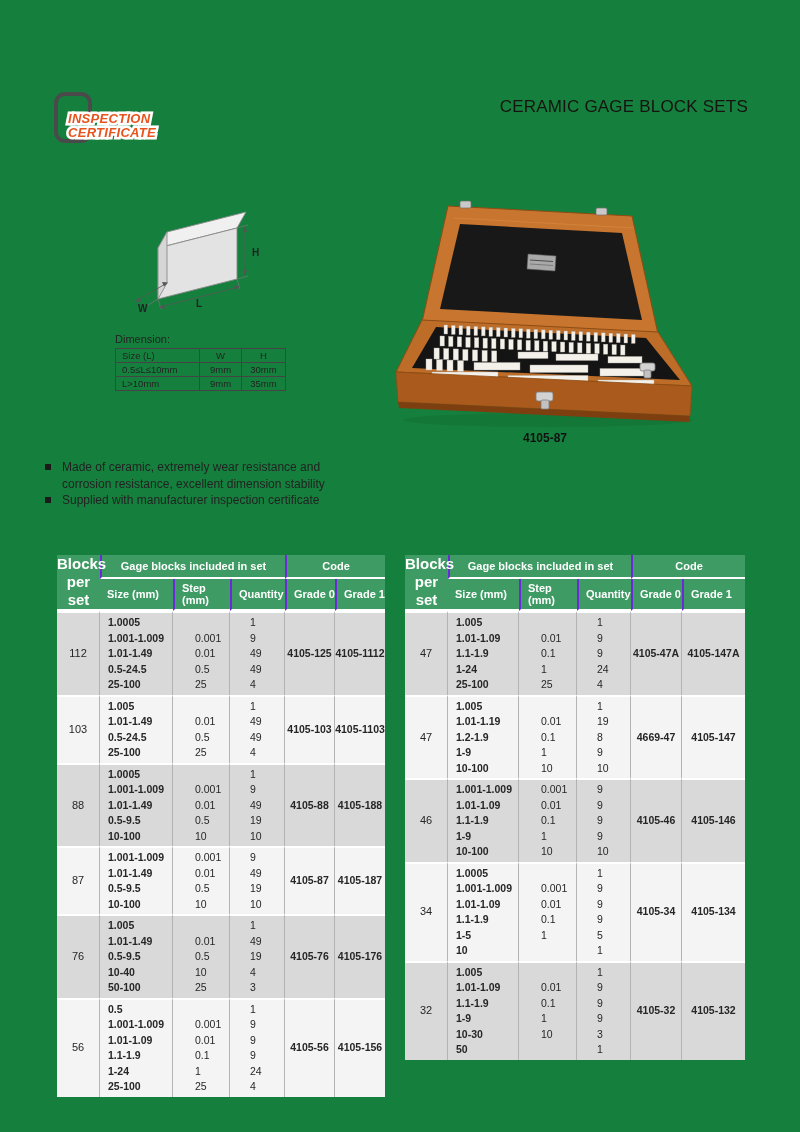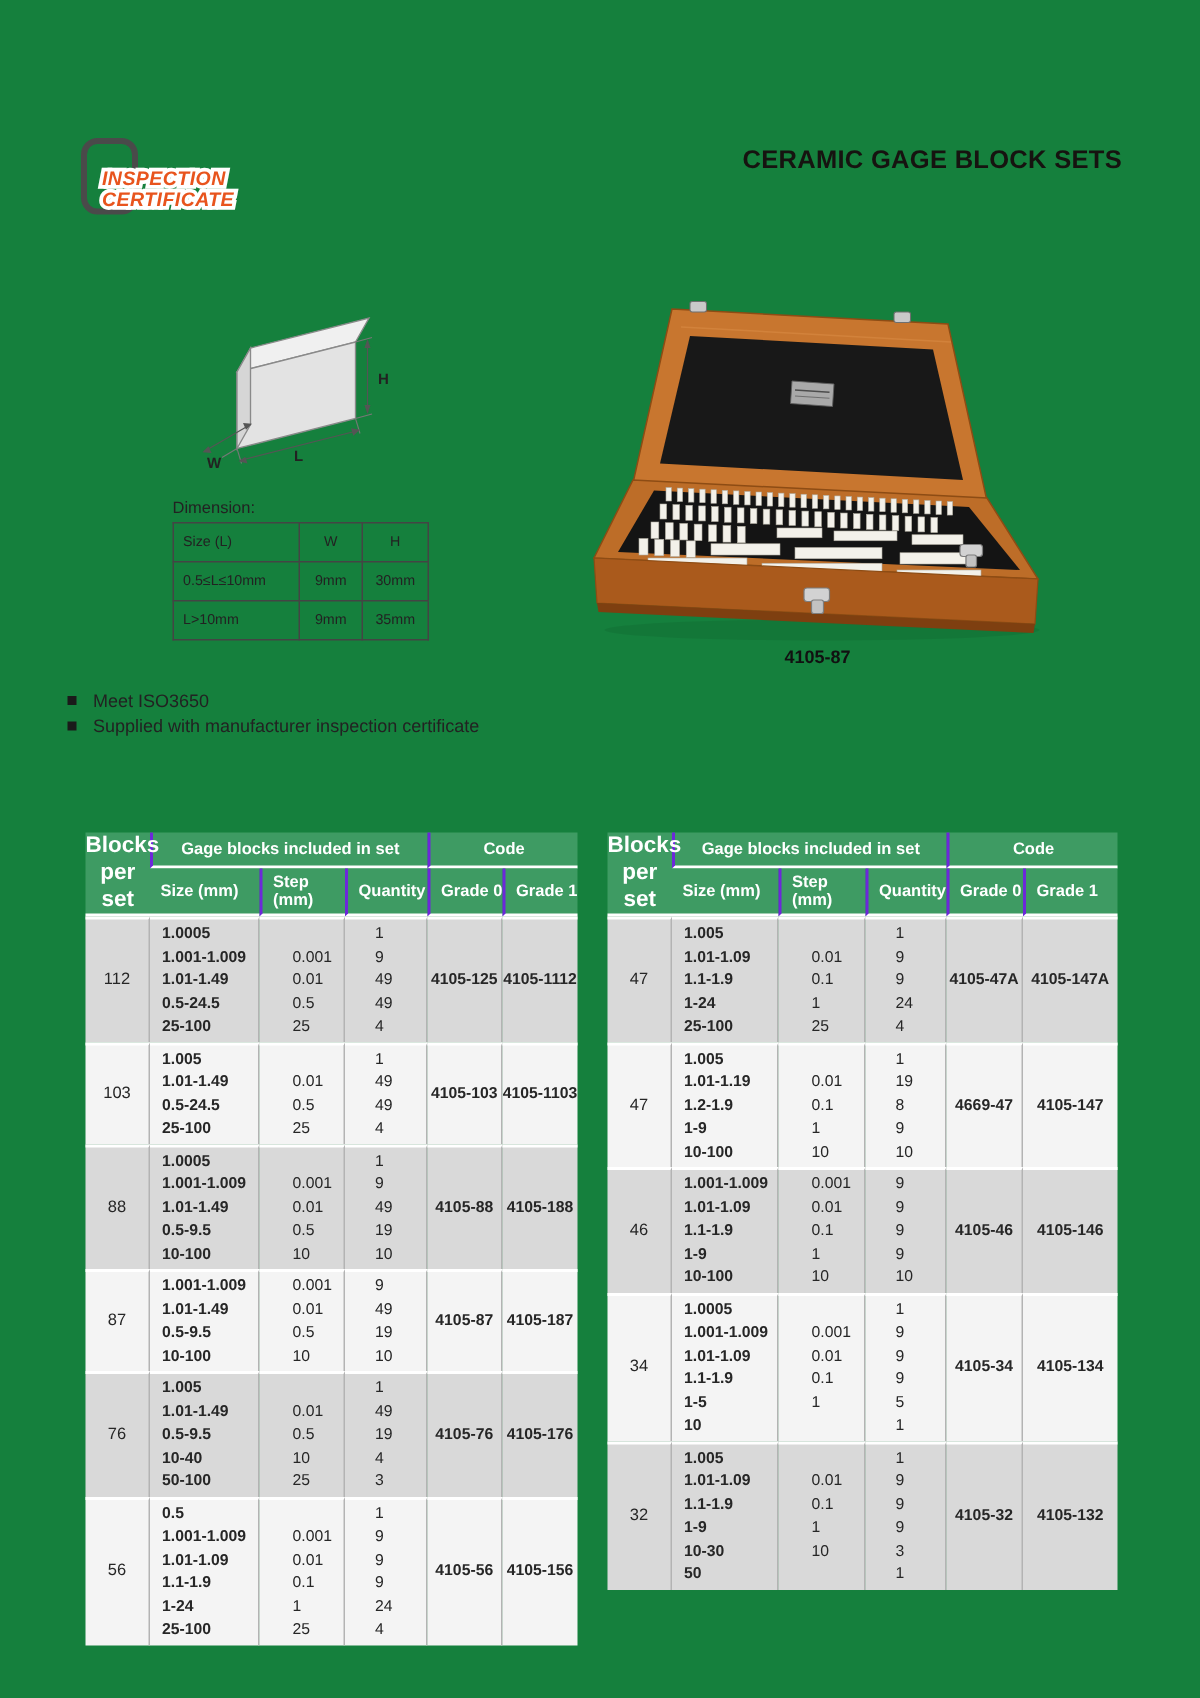--- a/index.html
+++ b/index.html
@@ -8,29 +8,29 @@
     --light:#f4f4f4;
     --orange:#e8541d;
   }
   *{margin:0;padding:0;box-sizing:border-box;}
   html,body{background:#fff;}
   body{font-family:"Liberation Sans",sans-serif;color:#1c1c1c;}
   .page{position:relative;width:800px;height:1132px;background:#15803d;overflow:hidden;}
 
   
   .logo{position:absolute;left:52px;top:90px;width:120px;height:60px;}
-  .page-title{position:absolute;top:97px;right:52px;font-size:17px;font-weight:bold;color:#161310;letter-spacing:.2px;}
+  .page-title{position:absolute;top:97px;right:52px;font-size:17px;font-weight:normal;color:#161310;letter-spacing:.2px;}
 
   
   .diagram{position:absolute;left:128px;top:208px;width:150px;height:105px;}
 
   
   .dim-label{position:absolute;left:115px;top:333px;font-size:11px;color:#222;}
   .dim-table{position:absolute;left:115px;top:348px;border-collapse:collapse;font-size:9.5px;color:#222;}
-  .dim-table td,.dim-table th{border:1px solid #444;height:26px;font-weight:normal;padding:0 3px;}
+  .dim-table td,.dim-table th{border:1px solid #444;height:14px;font-weight:normal;padding:0 3px;}
   .dim-table .c1{width:84px;text-align:left;padding-left:6px;}
   .dim-table .c2{width:42px;text-align:center;}
   .dim-table .c3{width:44px;text-align:center;}
   .dim-table thead th{text-align:center;}
   .dim-table thead .c1{text-align:left;}
 
   
   .photo{position:absolute;left:390px;top:196px;width:310px;height:238px;}
   .photo-caption{position:absolute;left:390px;top:431px;width:310px;text-align:center;font-size:12px;font-weight:bold;color:#111;}
 
@@ -218,21 +218,21 @@
     <polygon points="8,206 300,220 299,226 9,212" fill="#7e3f10"></polygon>
 
     <rect x="146" y="196" width="17" height="9" rx="2" fill="#d2d2d2" stroke="#7d7d7d" stroke-width="0.8"></rect>
     <rect x="151" y="204" width="8" height="9" rx="1.5" fill="#c2c2c2" stroke="#7d7d7d" stroke-width="0.8"></rect>
     <rect x="250" y="167" width="15" height="8" rx="2" fill="#d2d2d2" stroke="#7d7d7d" stroke-width="0.8"></rect>
     <rect x="254" y="174" width="7" height="8" rx="1.5" fill="#c2c2c2" stroke="#7d7d7d" stroke-width="0.8"></rect>
   </svg>
   <div class="photo-caption">4105-87</div>
 
   <ul class="features">
-    <li><span class="sq"></span><span>Meet ISO3650</span></li>
+    <li><span class="sq"></span><span>Made of ceramic, extremely wear resistance and corrosion resistance, excellent dimension stability</span></li>
     <li><span class="sq"></span><span>Supplied with manufacturer inspection certificate</span></li>
   </ul>
 
   <table class="gbtable" id="left-table">
     <colgroup>
         <col style="width:43px">
         <col style="width:73px">
         <col style="width:57px">
         <col style="width:55px">
         <col style="width:50px">

